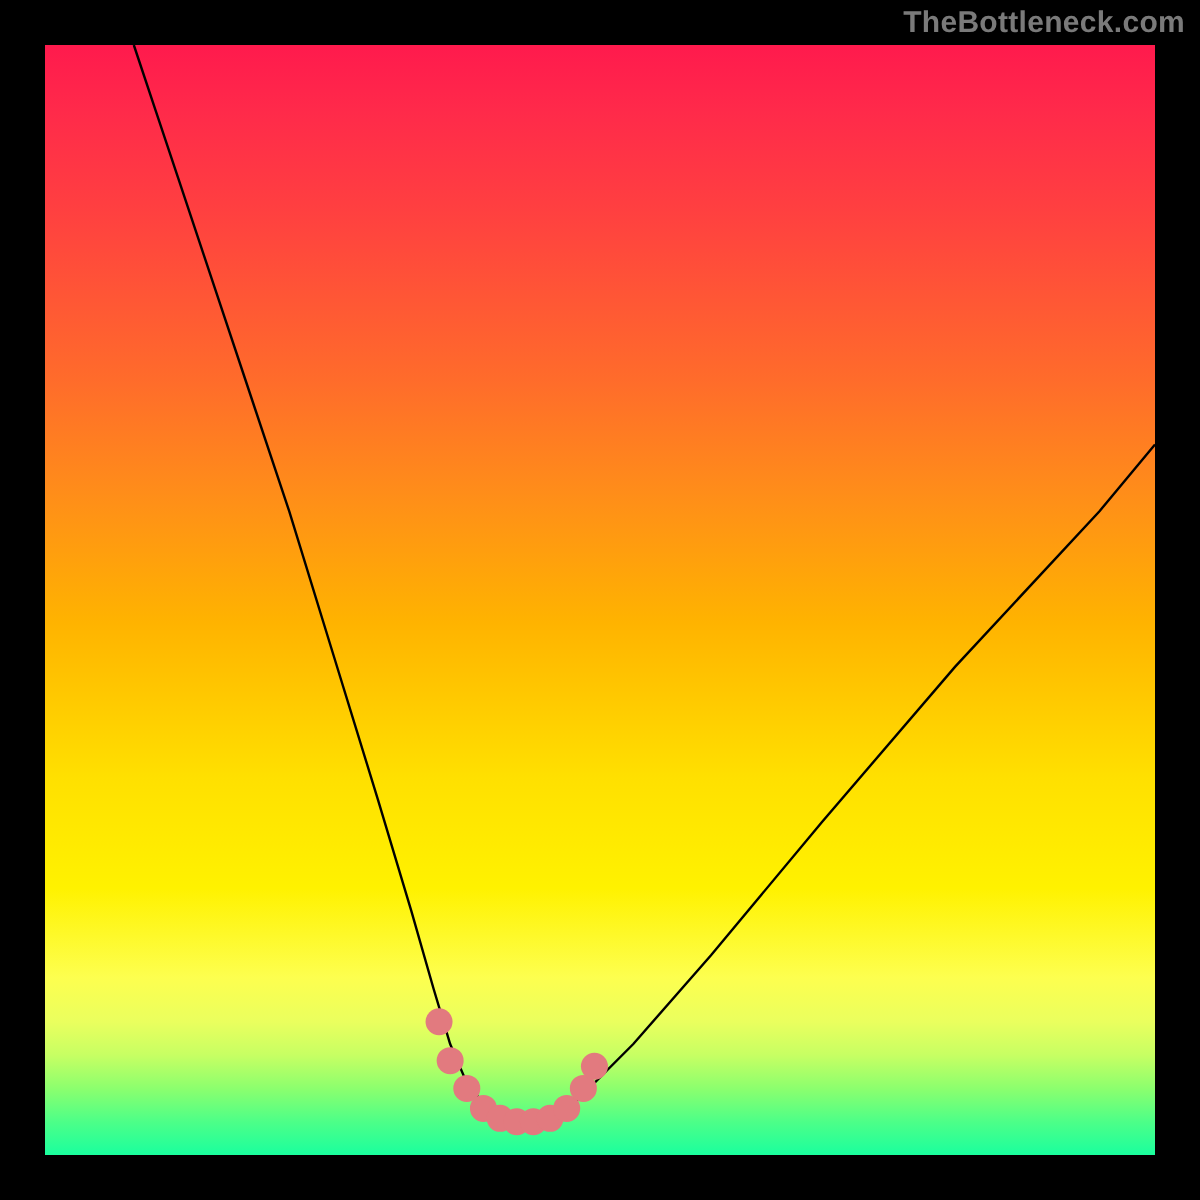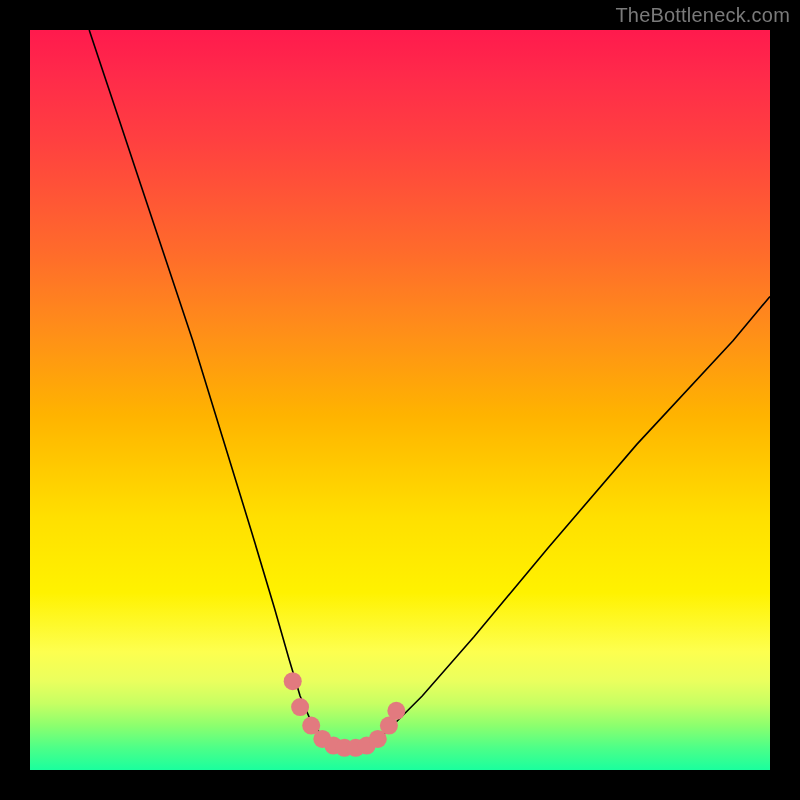--- a/index.html
+++ b/index.html
@@ -16,21 +16,21 @@
     width: 800px;
     height: 800px;
     background: #000;
   }
   .watermark {
     position: absolute;
     top: 4px;
     right: 10px;
     color: #7a7a7a;
     font-size: 20px;
-    font-weight: 400;
+    font-weight: 700;
     letter-spacing: 0.2px;
     z-index: 10;
   }
   .plot-area {
     position: absolute;
     left: 30px;
     top: 30px;
     width: 740px;
     height: 740px;
     

